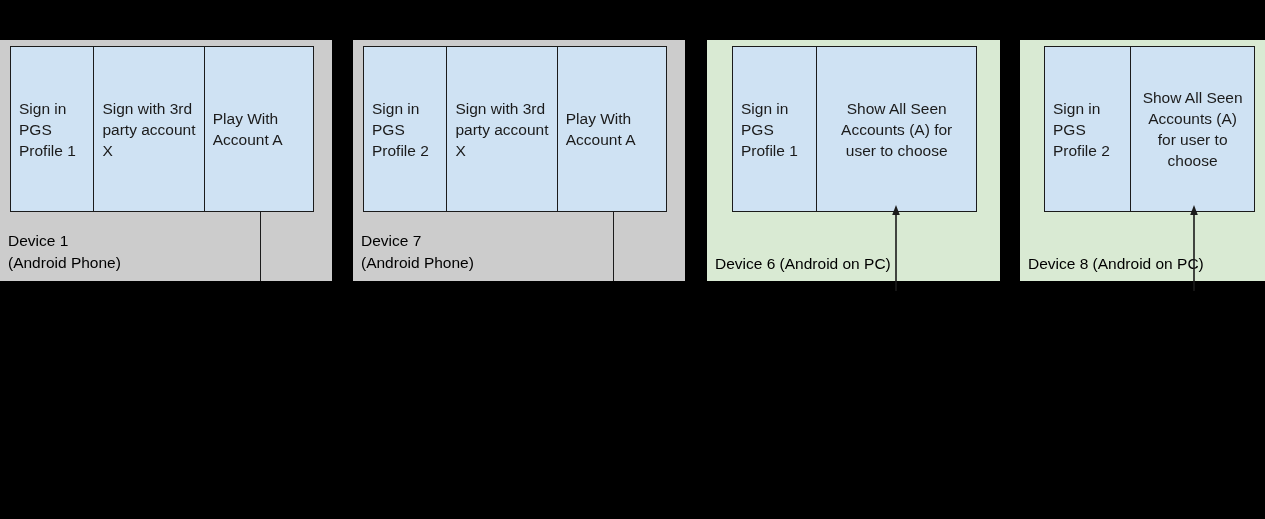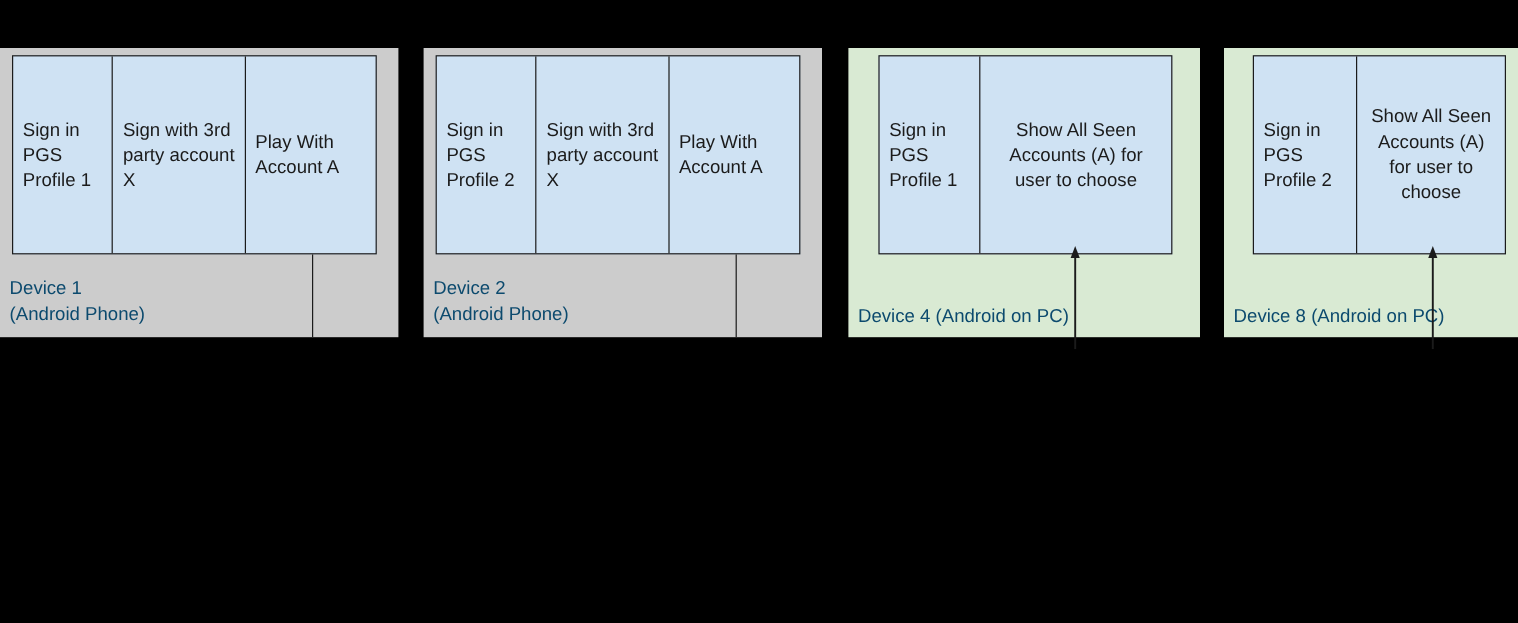--- a/index.html
+++ b/index.html
@@ -88,21 +88,21 @@
     background: #1b1b1b;
   }
   #divider-1 { left: 260px; top: 172px; height: 69px; }
   #divider-2 { left: 260px; top: 172px; height: 69px; }
 
   
   .device-label {
     position: absolute;
     font-size: 15.5px;
     line-height: 22px;
-    color: #0c4a6e;
+    color: #000000;
     white-space: pre-line;
   }
   #label-1 { left: 8px;  top: 190px; }
   #label-2 { left: 8px;  top: 190px; }
   #label-3 { left: 8px;  top: 213px; }
   #label-4 { left: 8px;  top: 213px; }
 
   
   .up-arrow {
     position: absolute;
@@ -127,30 +127,30 @@
 (Android Phone)</div>
   </div>
 
   <div class="device-panel panel-gray" id="device-2">
     <div class="steps-row" id="steps-2">
       <div class="step-box step-left">Sign in PGS Profile 2</div>
       <div class="step-box step-left">Sign with 3rd party account X</div>
       <div class="step-box step-left">Play With Account A</div>
     </div>
     <div class="panel-divider" id="divider-2"></div>
-    <div class="device-label" id="label-2">Device 2
+    <div class="device-label" id="label-2">Device 7
 (Android Phone)</div>
   </div>
 
   <div class="device-panel panel-green" id="device-3">
     <div class="steps-row" id="steps-3">
       <div class="step-box step-left">Sign in PGS Profile 1</div>
       <div class="step-box step-center">Show All Seen Accounts (A) for user to choose</div>
     </div>
-    <div class="device-label" id="label-3">Device 4 (Android on PC)</div>
+    <div class="device-label" id="label-3">Device 6 (Android on PC)</div>
   </div>
 
   <div class="device-panel panel-green" id="device-4">
     <div class="steps-row" id="steps-4">
       <div class="step-box step-left">Sign in PGS Profile 2</div>
       <div class="step-box step-center">Show All Seen Accounts (A) for user to choose</div>
     </div>
     <div class="device-label" id="label-4">Device 8 (Android on PC)</div>
   </div>
 

